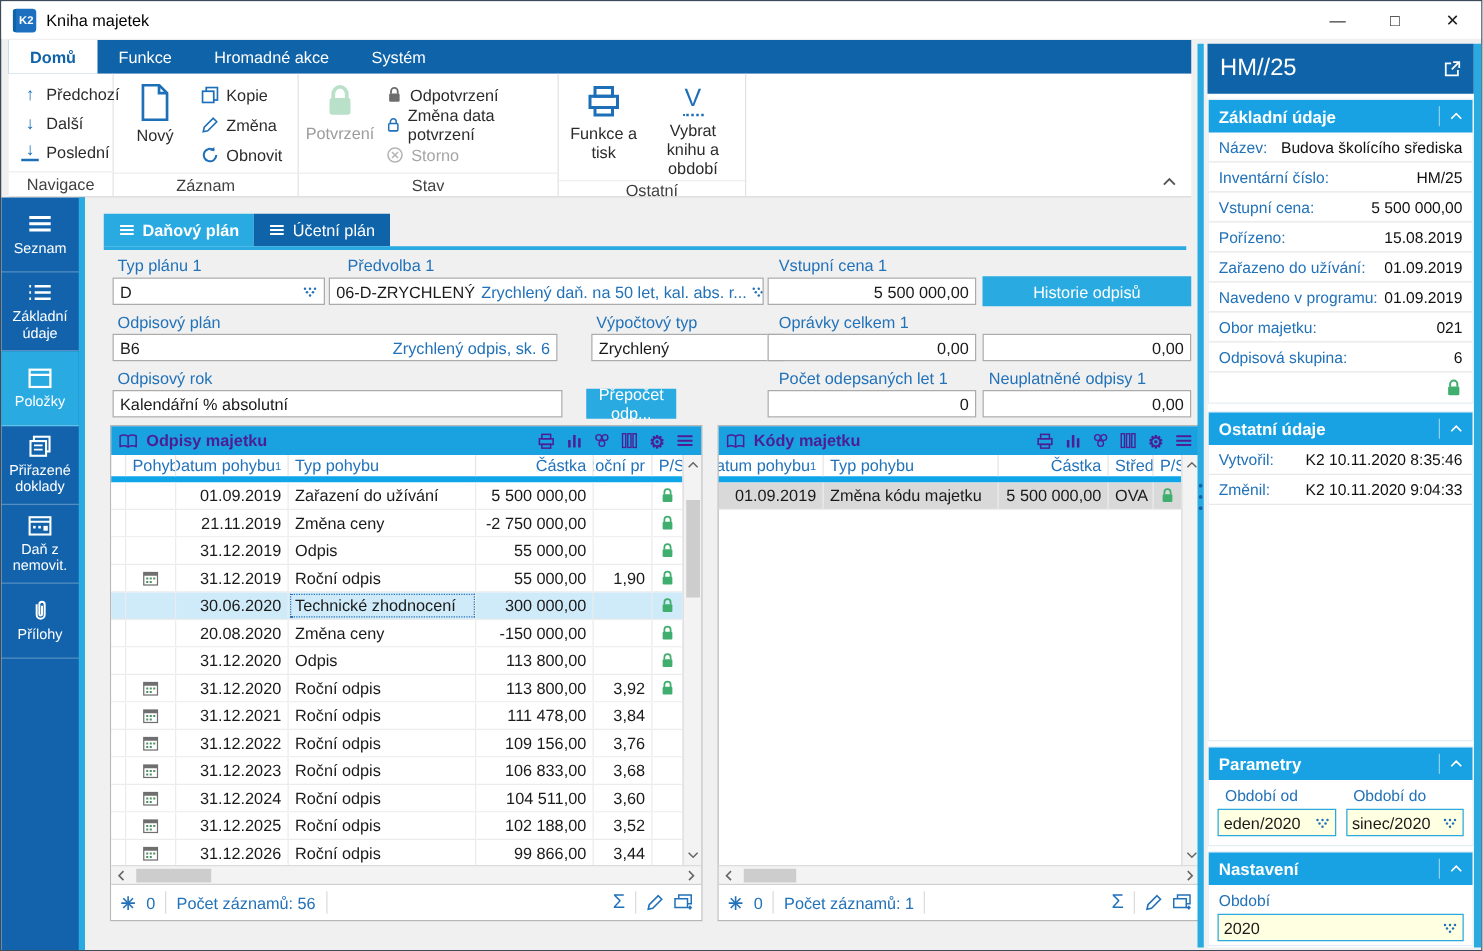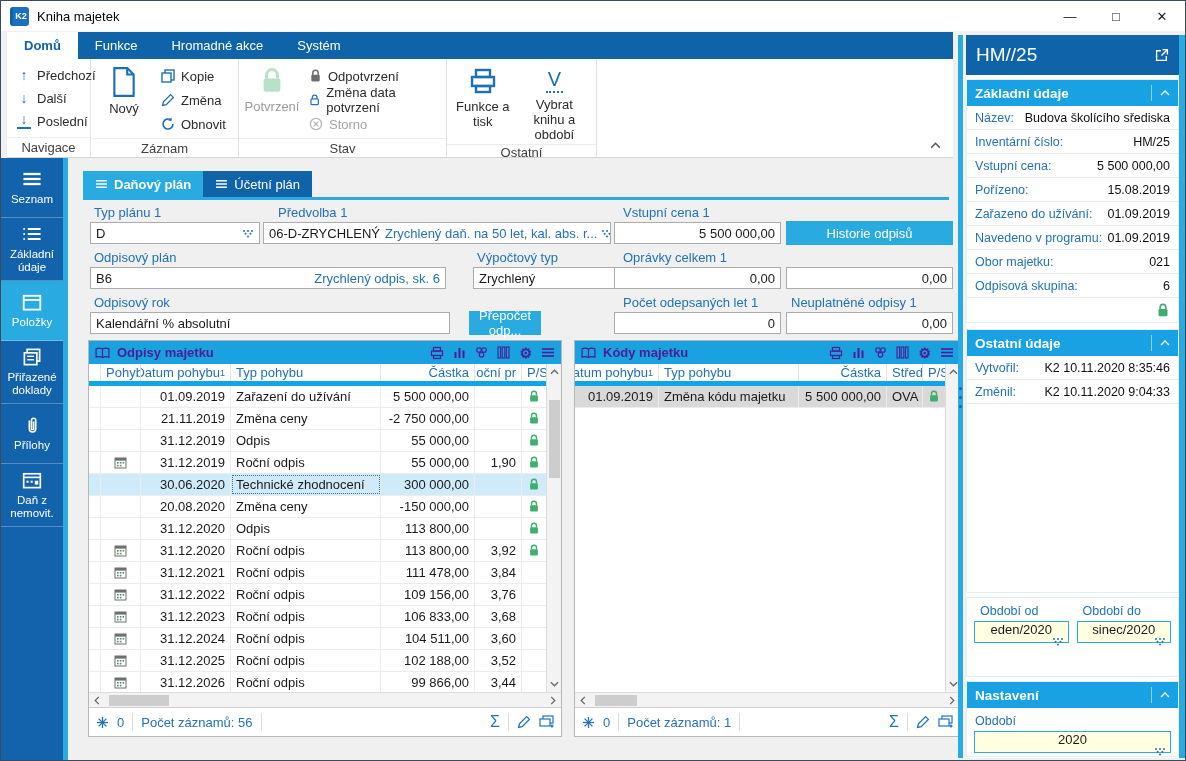--- a/index.html
+++ b/index.html
@@ -116,21 +116,21 @@
   .sect { position:absolute; left:0; width:100%; background:#fff; border:1px solid #e4eef5; }
   .sect-head { height:26px; background:#18a2e4; color:#fff; font-weight:bold; font-size:13.5px;
                display:flex; align-items:center; padding:0 8px; }
   .sect-head .chev { margin-left:auto; border-left:1px solid rgba(255,255,255,.5); padding-left:8px; height:16px;
                      display:flex; align-items:center; }
   .kv { height:24px; display:flex; align-items:center; padding:0 8px; border-bottom:1px solid #e8e8e8; font-size:12.5px; }
   .kv .k { color:#2272b9; white-space:nowrap; }
   .kv .v { margin-left:auto; color:#111; white-space:nowrap; overflow:hidden; }
   .lockrow { height:24px; display:flex; align-items:center; justify-content:flex-end; padding:0 8px; }
   .pfield { height:22px; background:#ffffe1; border:1px solid #29abe2; display:flex; align-items:center;
-            padding:0 4px; font-size:13px;flex-direction:column; }
+            padding:0 4px; font-size:13px; }
   .pfield .ddglyph { margin-left:auto; }
   .plabel { color:#2272b9; font-size:12.5px; margin:6px 0 3px 8px; }
 
   .green { color:#3fae6e; }
   .ico-blue { color:#1d6fb8; }
   svg.i { display:block; }
 </style>
 </head>
 <body>
 
@@ -433,35 +433,35 @@
       <span>Položky</span>
     </div>
     <div class="side-item">
       <span class="side-ico">
           <svg class="i" width="20" height="18">
             <use href="#sym-pages"></use>
           </svg>
         </span>
       <span>Přiřazené doklady</span>
     </div>
+    <div class="side-item">
+      <span class="side-ico">
+          <svg class="i" width="20" height="18">
+            <use href="#sym-caldoc"></use>
+          </svg>
+        </span>
+      <span>Daň z nemovit.</span>
+    </div>
     <div class="side-item" style="border-bottom:1px solid rgba(255,255,255,.28)">
       <span class="side-ico">
           <svg class="i" width="16" height="19">
             <use href="#sym-clip"></use>
           </svg>
         </span>
       <span>Přílohy</span>
-    </div>
-    <div class="side-item">
-      <span class="side-ico">
-          <svg class="i" width="20" height="18">
-            <use href="#sym-caldoc"></use>
-          </svg>
-        </span>
-      <span>Daň z nemovit.</span>
     </div>
     <div style="flex:1"></div>
   </div>
 
   <div class="content">
     <div class="plan-tabs">
       <div class="ptab active">
         <span class="ptab-ico">
             <svg class="i" width="13" height="10">
               <use href="#sym-burger"></use>
@@ -1083,20 +1083,28 @@
 
           <div class="kv">
             <span class="k">Změnil:</span>
             <span class="v">K2 10.11.2020 9:04:33</span>
           </div>
 
       </div>
     </div>
 
     <div class="sect" style="top:562px; height:80px">
+      <div class="sect-head">
+        <span>Parametry</span>
+        <span class="chev">
+            <svg class="i" width="10" height="6" style="color:#fff">
+              <use href="#sym-chevup"></use>
+            </svg>
+          </span>
+      </div>
       <div style="display:flex; gap:8px; padding:0 7px">
         <div style="flex:1">
           <div class="plabel" style="margin-left:6px">Období od</div>
           <div class="pfield">
             <span>eden/2020</span>
             <span class="ddglyph">
                 <svg class="i" width="12" height="9" style="color:#2272b9">
                   <use href="#sym-dd"></use>
                 </svg>
               </span>

